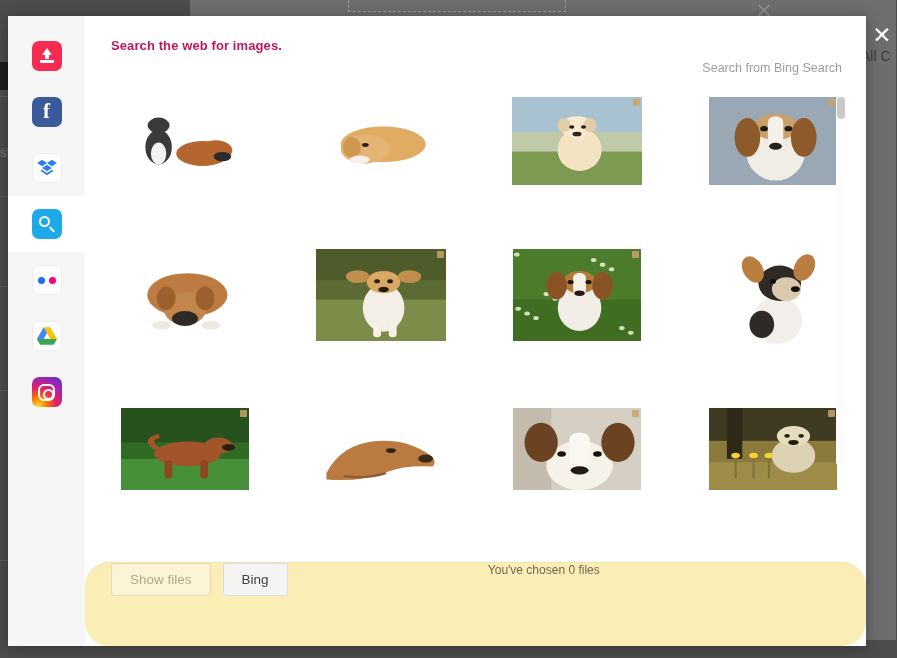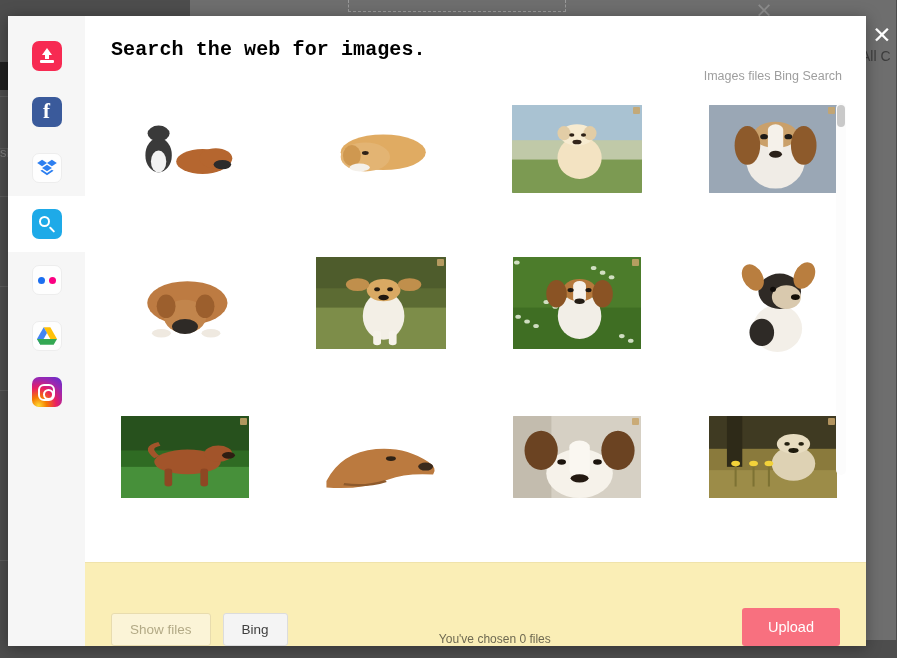--- a/index.html
+++ b/index.html
@@ -112,21 +112,21 @@
     position: relative;
   }
   .insta-sq::after {
     content: ""; position: absolute; width: 7px; height: 7px;
     border: 2px solid #fff; border-radius: 50%; top: 3px; left: 3px;
   }
 
   
   .main { flex: 1; display: flex; flex-direction: column; min-width: 0; }
   .head { padding: 22px 26px 0 26px; }
-  .title { font-size: 20px; font-weight: bold; color: #000000; letter-spacing: .1px; font-family: Liberation Mono, monospace; }
+  .title { font-size: 13px; font-weight: bold; color: #be185d; letter-spacing: .1px; }
   .search-input {
     margin-top: 18px; width: 731px; height: 40px; border: 1px solid #e2e2e2;
     border-radius: 3px; background: #fff; padding: 0 14px; font-size: 14px;
     color: #4a4a4a; outline: none; font-family: "Liberation Sans", sans-serif;
   }
   .search-input::placeholder { color: #b4b4b4; }
   .credit {
     margin-top: 8px; width: 731px; text-align: right; font-size: 12.5px;
     color: #9e9e9e;
   }
@@ -152,21 +152,21 @@
     background: #fcfcfc; border-radius: 5px; cursor: pointer;
   }
   .sb-thumb {
     position: absolute; right: 21px; top: 6px; width: 8px; height: 22px;
     background: #c9c9c9; border-radius: 4px; cursor: pointer;
   }
 
   
   .footer {
     height: 84px; background: #faeeb6; border-top: 1px solid #f0e3ab;
-    display: flex; align-items: flex-end; padding: 0 26px; flex: 0 0 84px;
+    display: flex; align-items: flex-start; padding: 0 26px; flex: 0 0 84px; border-radius: 24px;
   }
   .btn {
     height: 33px; border-radius: 3px; font-size: 13.5px; padding: 0 18px;
     font-family: "Liberation Sans", sans-serif; cursor: pointer;
   }
   .btn-showfiles {
     background: #fbf4d7; border: 1px solid #e8dcae; color: #b3aa86;
   }
   .btn-skip {
     background: #f4f4f4; border: 1px solid #dcdcdc; color: #3f3f3f;
@@ -259,21 +259,21 @@
         <div class="side-ico ico-insta" style="background:radial-gradient(circle at 22% 95%, #fdd835 0%, #f57c00 22%, #e91e63 48%, #9c27b0 72%, #5b2fd1 100%)">
           <span class="insta-sq"></span>
         </div>
       </div>
     </div>
 
     <div class="main">
 
       <div class="head">
         <div class="title">Search the web for images.</div>
-        <div class="credit">Images files Bing Search</div>
+        <div class="credit">Search from Bing Search</div>
       </div>
 
       <div class="grid-wrap">
         <div class="grid">
             <div class="cell" title="two puppies sitting on white background">
               <div class="thumb" style="width: 110px; height: 78px; background: rgb(255, 255, 255);"><svg width="110" height="78" viewBox="0 0 100 100" preserveAspectRatio="none">
                   <rect x="0" y="0" width="100" height="100" fill="#fff"></rect>
                   <ellipse cx="26" cy="58" rx="12" ry="22" fill="#3a3a3a"></ellipse>
                   <ellipse cx="26" cy="30" rx="10" ry="10" fill="#3a3a3a"></ellipse>
                   <ellipse cx="26" cy="66" rx="7" ry="14" fill="#f2f2f2"></ellipse>
@@ -444,18 +444,17 @@
             </div>
           </div>
         <div class="sb-track"></div>
         <div class="sb-thumb"></div>
       </div>
 
       <div class="footer">
         <button class="btn btn-showfiles">Show files</button>
         <button class="btn btn-skip">Bing</button>
         <div class="chosen">You've chosen 0 files</div>
-        <button class="btn-upload">Upload</button>
       </div>
 
     </div>
   </div>
 </div>
 
 </body></html>

